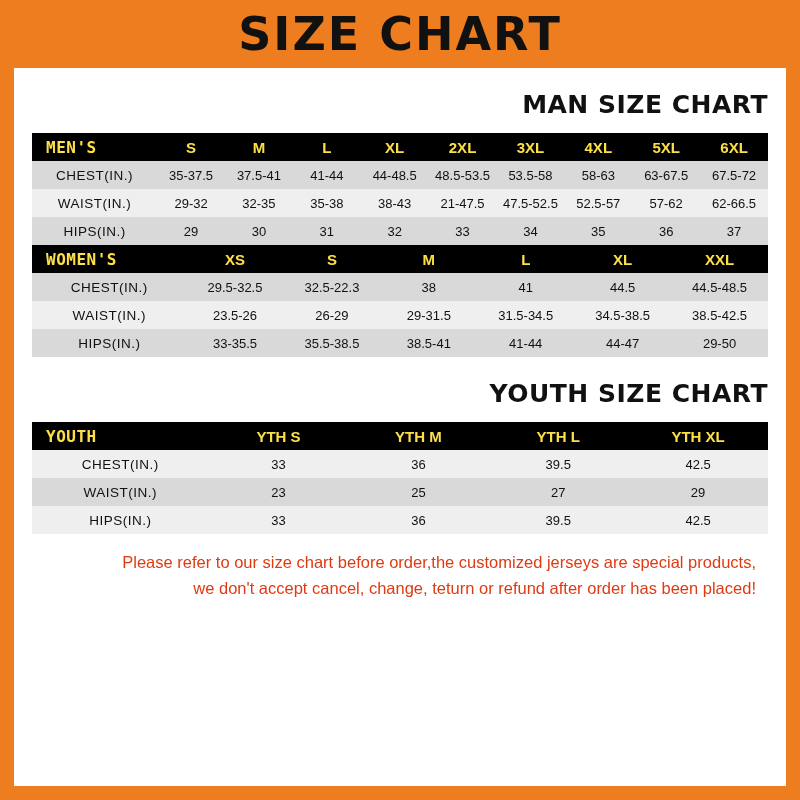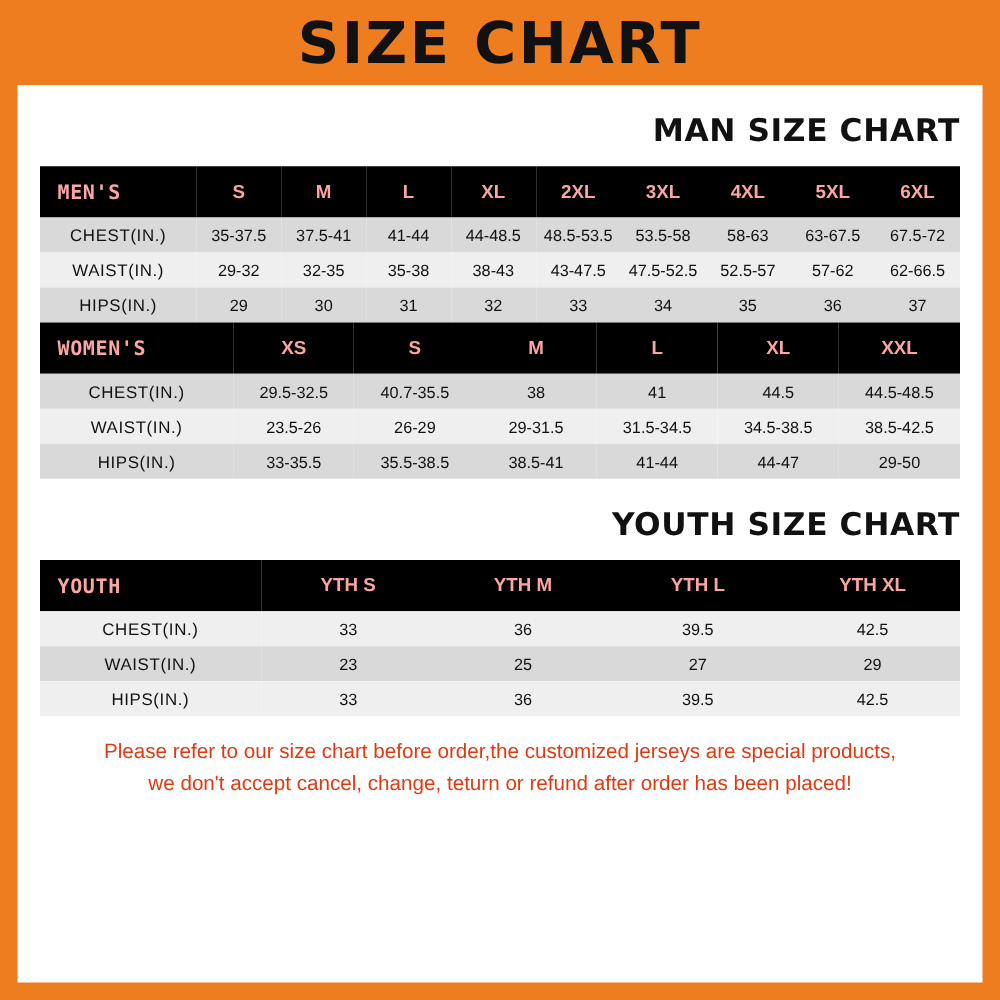--- a/index.html
+++ b/index.html
@@ -66,22 +66,22 @@
     text-align: center;
     font-size: 13px;
     color: #111111;
     padding: 0;
     height: 28px;
     font-weight: normal;
     font-family: "Liberation Sans", sans-serif;
   }
   table.size thead th {
     background: #000000;
-    color: #fca5a5;
-    height: 41px;
+    color: #fde047;
+    height: 28px;
     font-size: 15px;
     font-weight: bold;
   }
   table.size thead th.rowhead {
     text-align: left;
     padding-left: 14px;
     font-family: "DejaVu Sans Mono", monospace;
     letter-spacing: 0.5px;
     font-size: 16px;
   }
@@ -103,21 +103,21 @@
   .men col.c0 { width: 17%; }
   .women col.c0 { width: 21%; }
   .youth col.c0 { width: 24%; }
 
   .footer-note {
     margin-top: 16px;
     padding: 0 12px 10px 12px;
     color: #e03a12;
     font-size: 16.5px;
     line-height: 1.55;
-    text-align: center;
+    text-align: right;
     font-family: "Liberation Sans", sans-serif;
   }
   .bottom-bar {
     height: 14px;
     background: #ed7d1f;
     margin: 0 -14px;
   }
 </style>
 </head>
 <body>
@@ -170,21 +170,21 @@
           <td>58-63</td>
           <td>63-67.5</td>
           <td>67.5-72</td>
         </tr>
         <tr class="even">
           <td class="rowlabel">WAIST(IN.)</td>
           <td>29-32</td>
           <td>32-35</td>
           <td>35-38</td>
           <td>38-43</td>
-          <td>43-47.5</td>
+          <td>21-47.5</td>
           <td>47.5-52.5</td>
           <td>52.5-57</td>
           <td>57-62</td>
           <td>62-66.5</td>
         </tr>
         <tr class="odd">
           <td class="rowlabel">HIPS(IN.)</td>
           <td>29</td>
           <td>30</td>
           <td>31</td>
@@ -216,21 +216,21 @@
           <th>M</th>
           <th>L</th>
           <th>XL</th>
           <th>XXL</th>
         </tr>
       </thead>
       <tbody>
         <tr class="odd">
           <td class="rowlabel">CHEST(IN.)</td>
           <td>29.5-32.5</td>
-          <td>40.7-35.5</td>
+          <td>32.5-22.3</td>
           <td>38</td>
           <td>41</td>
           <td>44.5</td>
           <td>44.5-48.5</td>
         </tr>
         <tr class="even">
           <td class="rowlabel">WAIST(IN.)</td>
           <td>23.5-26</td>
           <td>26-29</td>
           <td>29-31.5</td>

